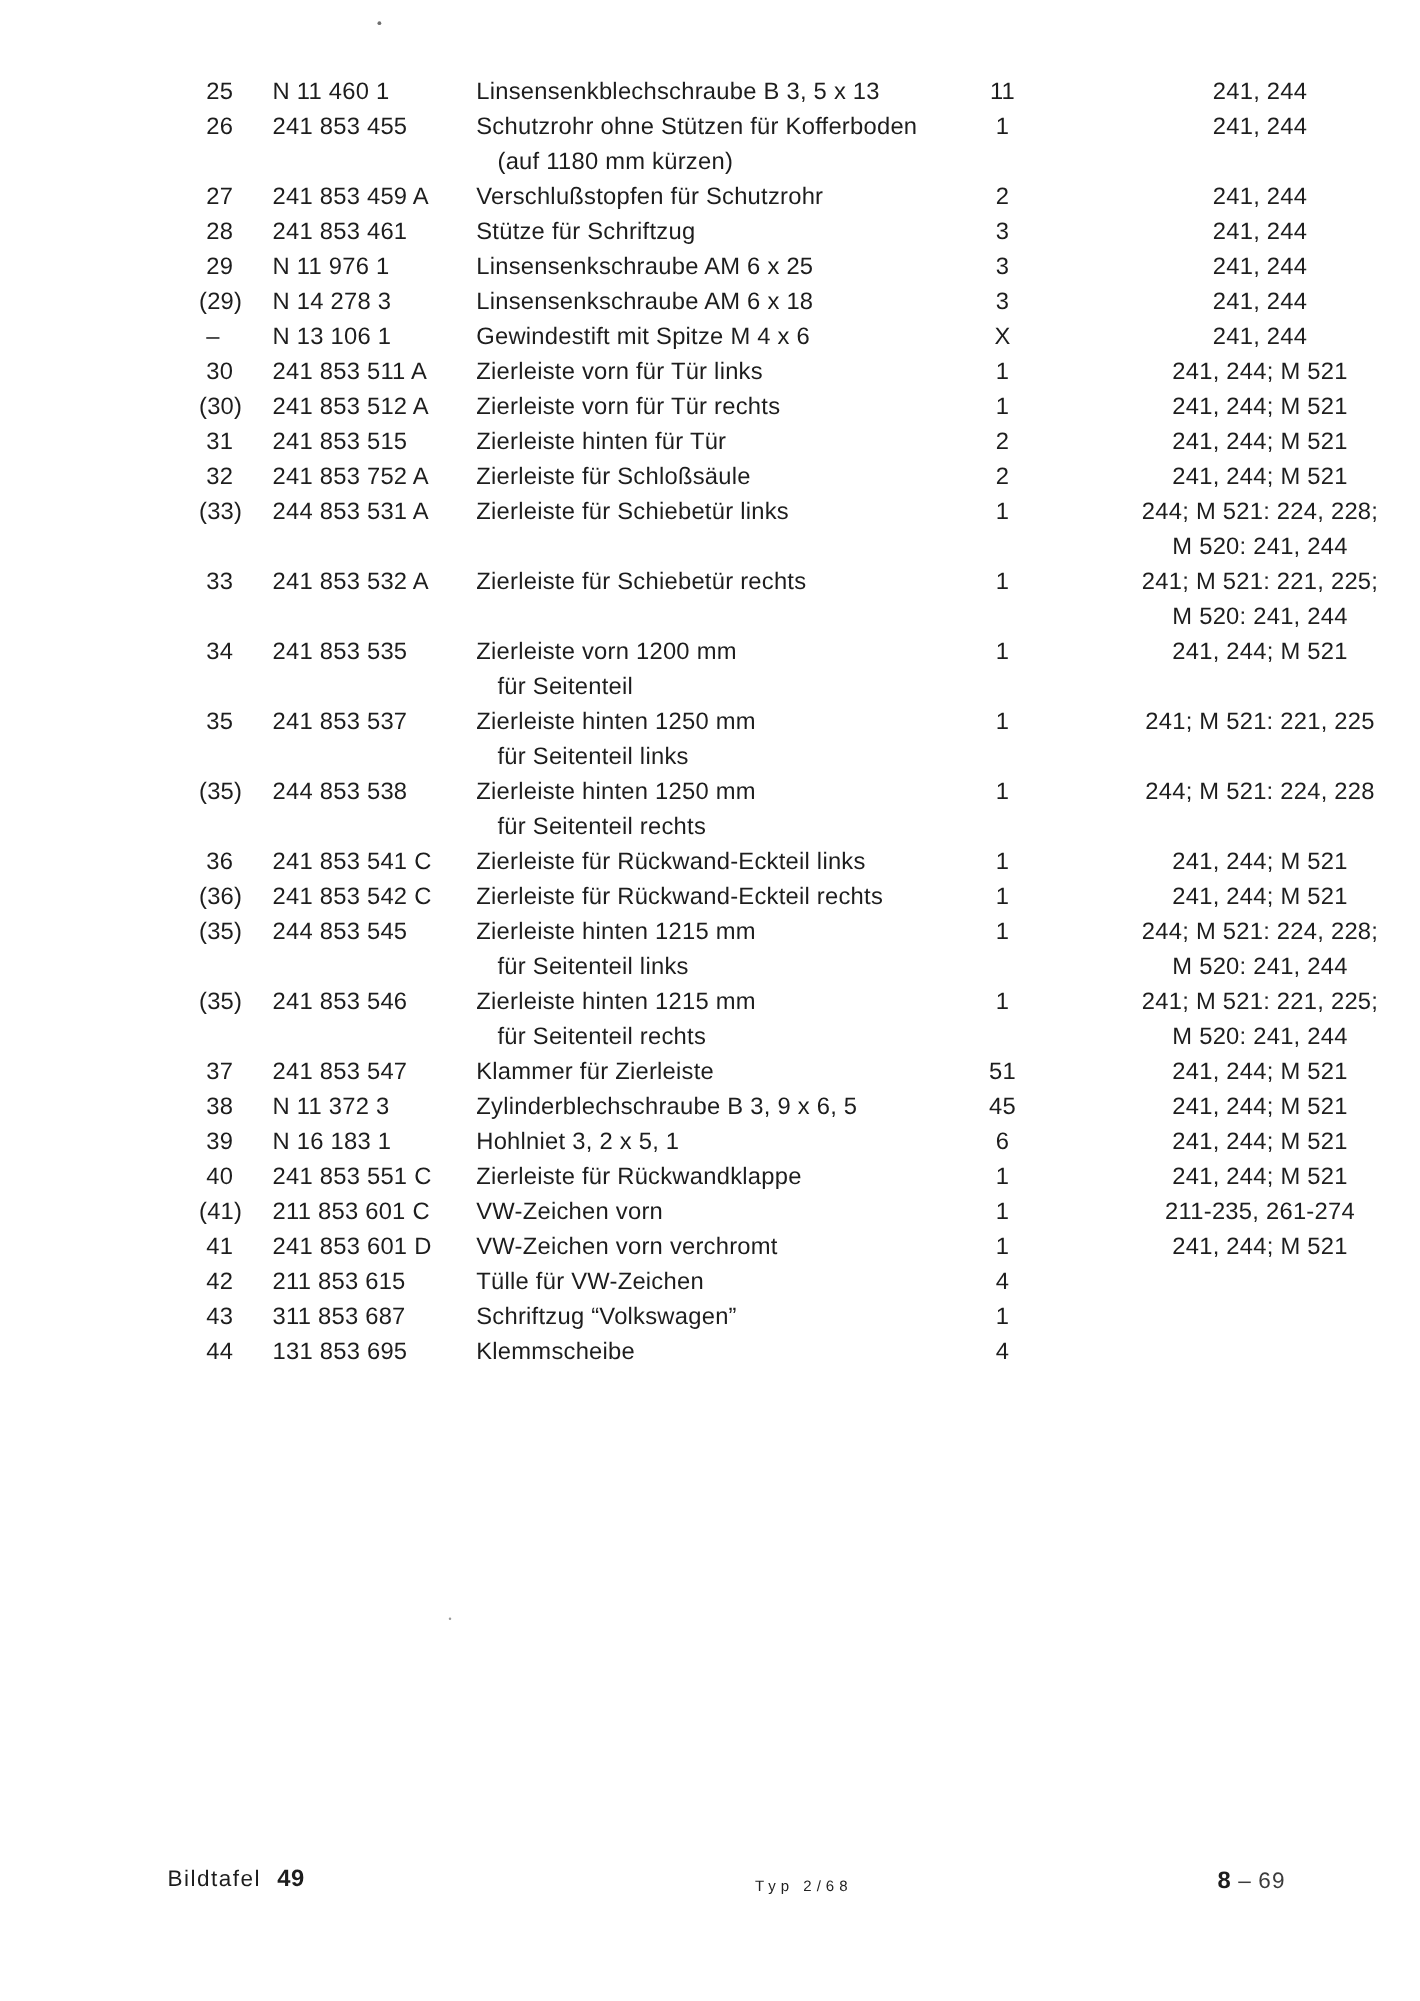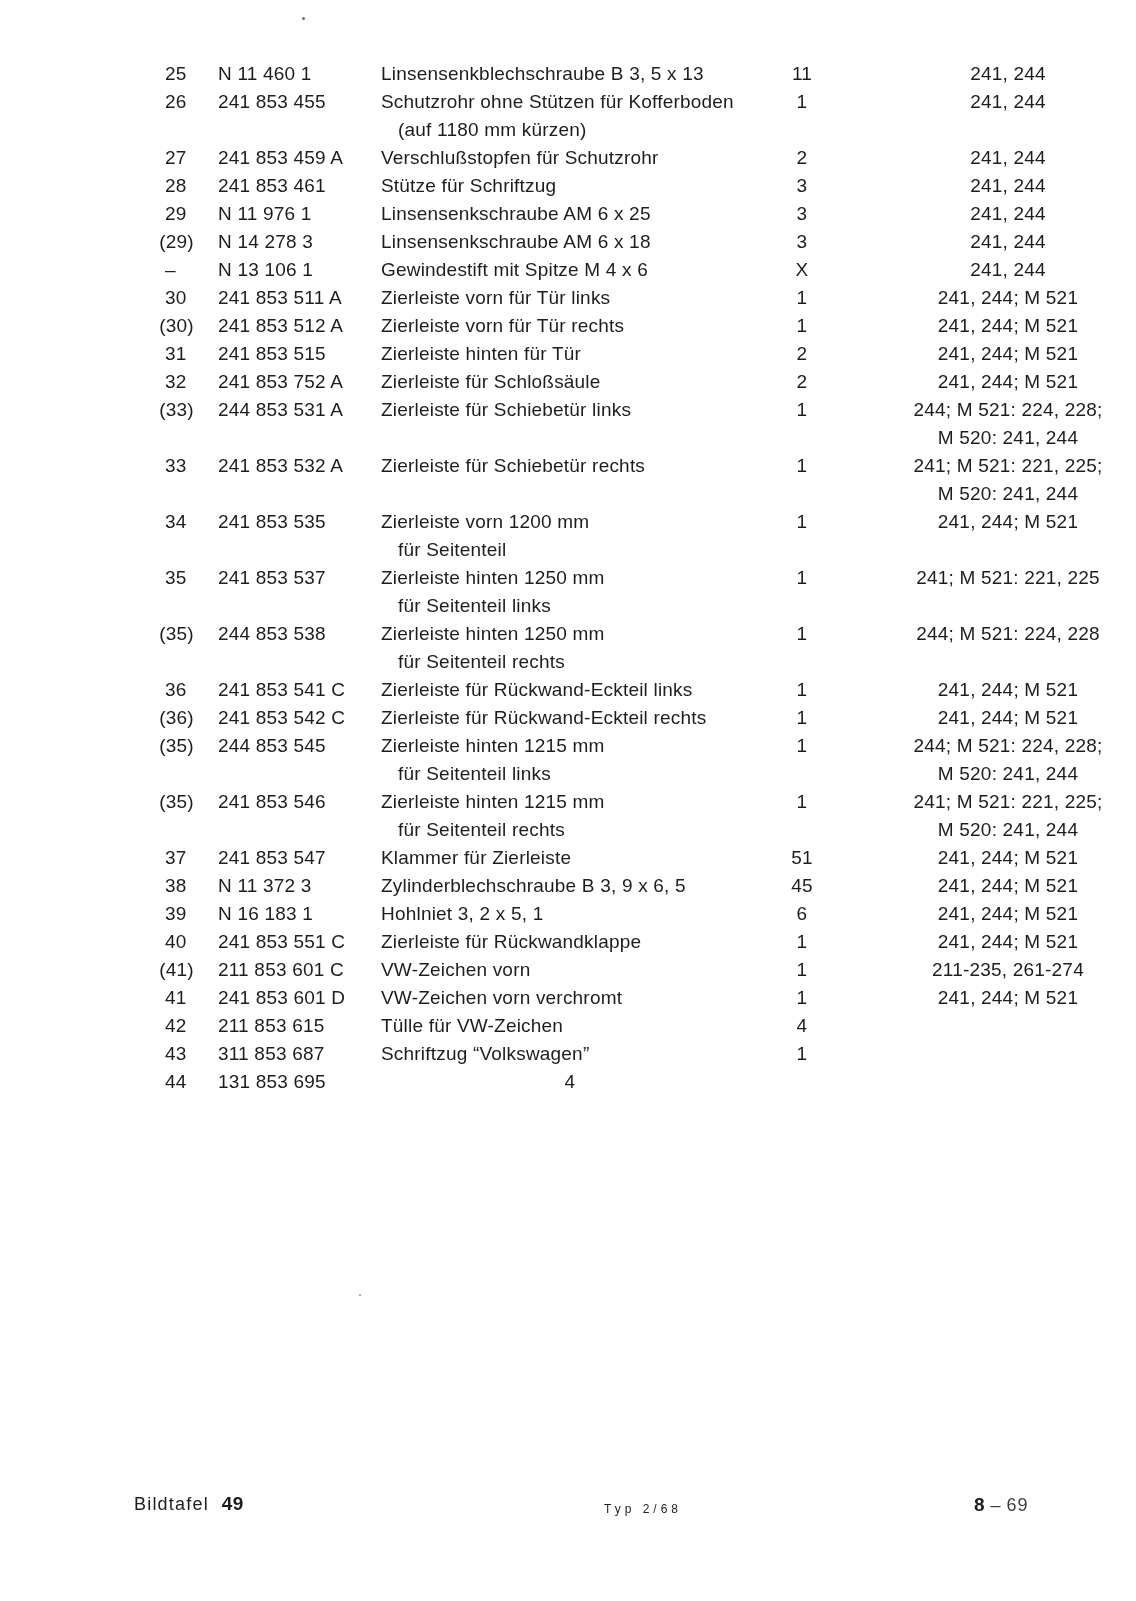--- a/index.html
+++ b/index.html
@@ -359,20 +359,23 @@
         <span class="c part">311 853 687</span>
         <div class="c desc">
           <div class="line">Schriftzug “Volkswagen”</div>
         </div>
         <span class="c qty">1</span>
         <div class="c models"></div>
       </div>
       <div class="row">
         <span class="c pos">44</span>
         <span class="c part">131 853 695</span>
+        <div class="c desc">
+          <div class="line">Klemmscheibe</div>
+        </div>
         <span class="c qty">4</span>
         <div class="c models"></div>
       </div>
     </main>
 
   <footer>
     <div class="f-plate">
       <span>Bildtafel</span><span class="num">49</span>
     </div>
     <div class="f-typ">Typ 2/68</div>

